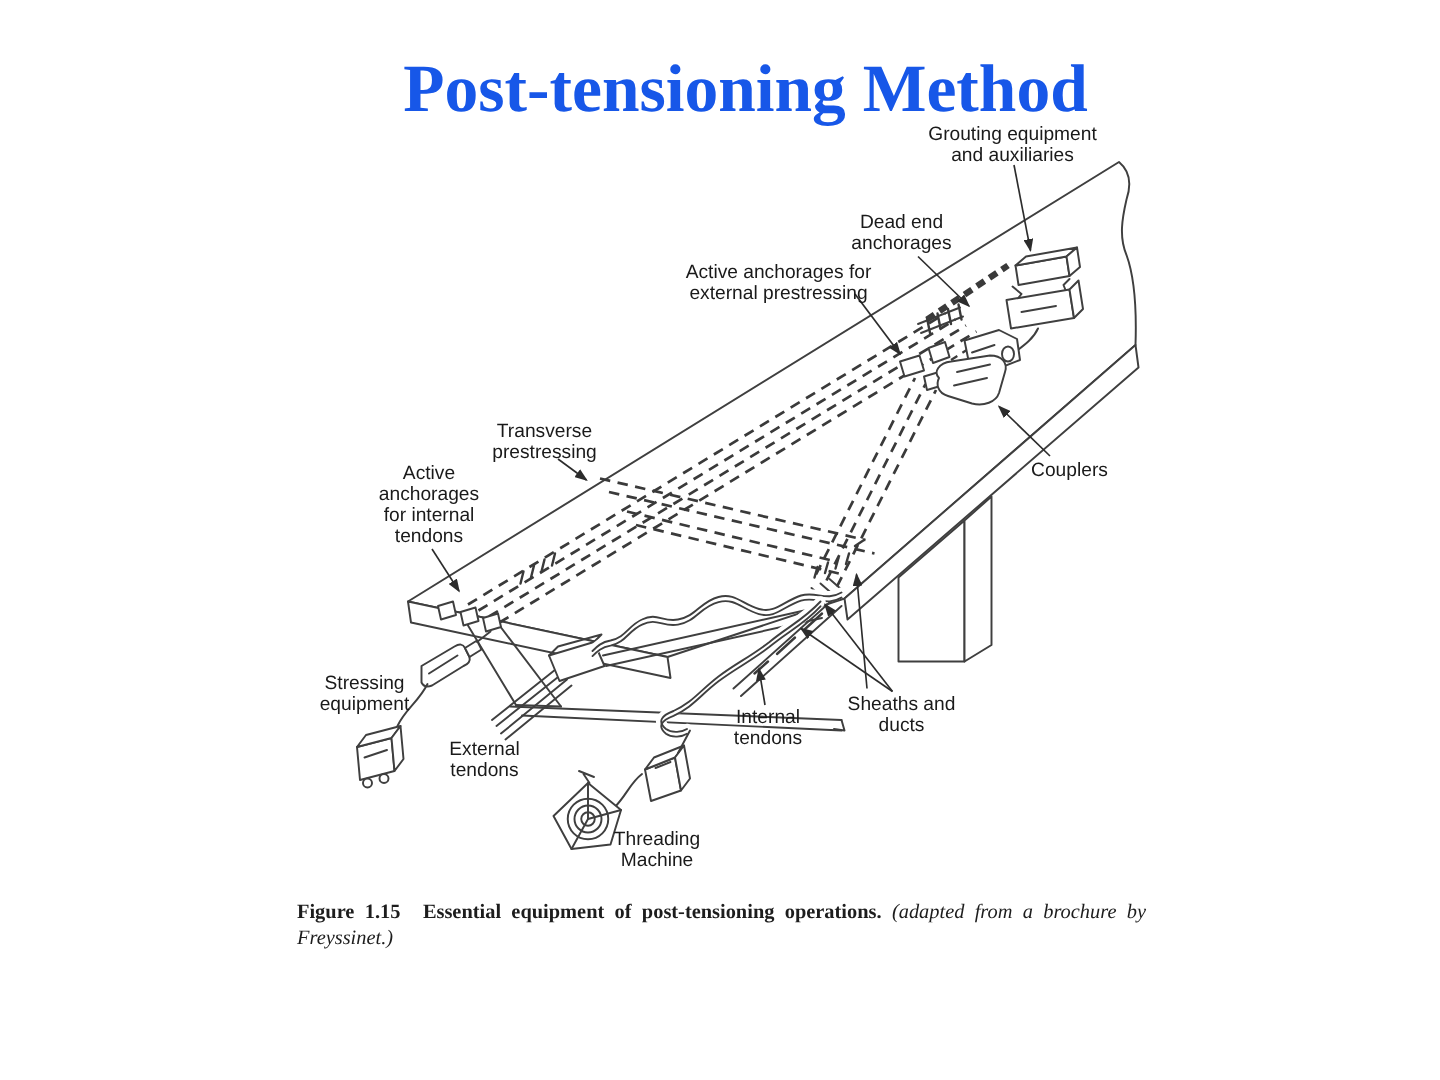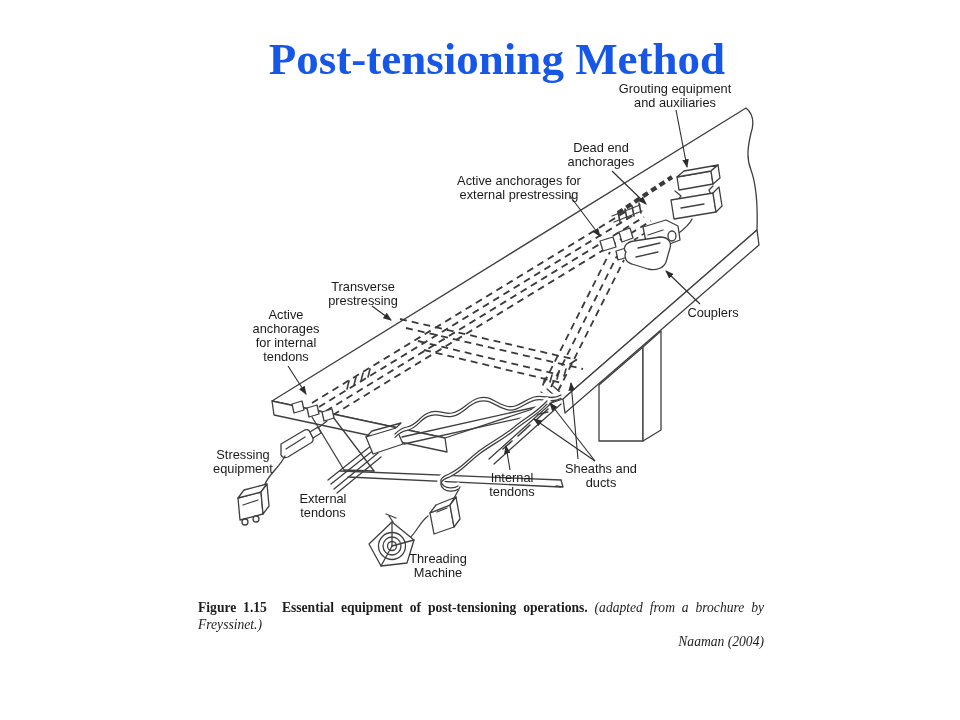--- a/index.html
+++ b/index.html
@@ -247,14 +247,13 @@
 
   <text class="lbl" text-anchor="middle" x="512" y="482">Internal</text>
   <text class="lbl" text-anchor="middle" x="512" y="496">tendons</text>
 
   <text class="lbl" text-anchor="middle" x="601" y="473">Sheaths and</text>
   <text class="lbl" text-anchor="middle" x="601" y="487">ducts</text>
 </svg>
 
 <div class="caption">
   <p class="cap-main"><b class="fignum">Figure 1.15</b><b>Essential equipment of post-tensioning operations.</b> <span class="cap-src">(adapted from a brochure by Freyssinet.)</span></p>
-  <p class="attribution">Naaman (2004)</p>
 </div>
 
 </body></html>

